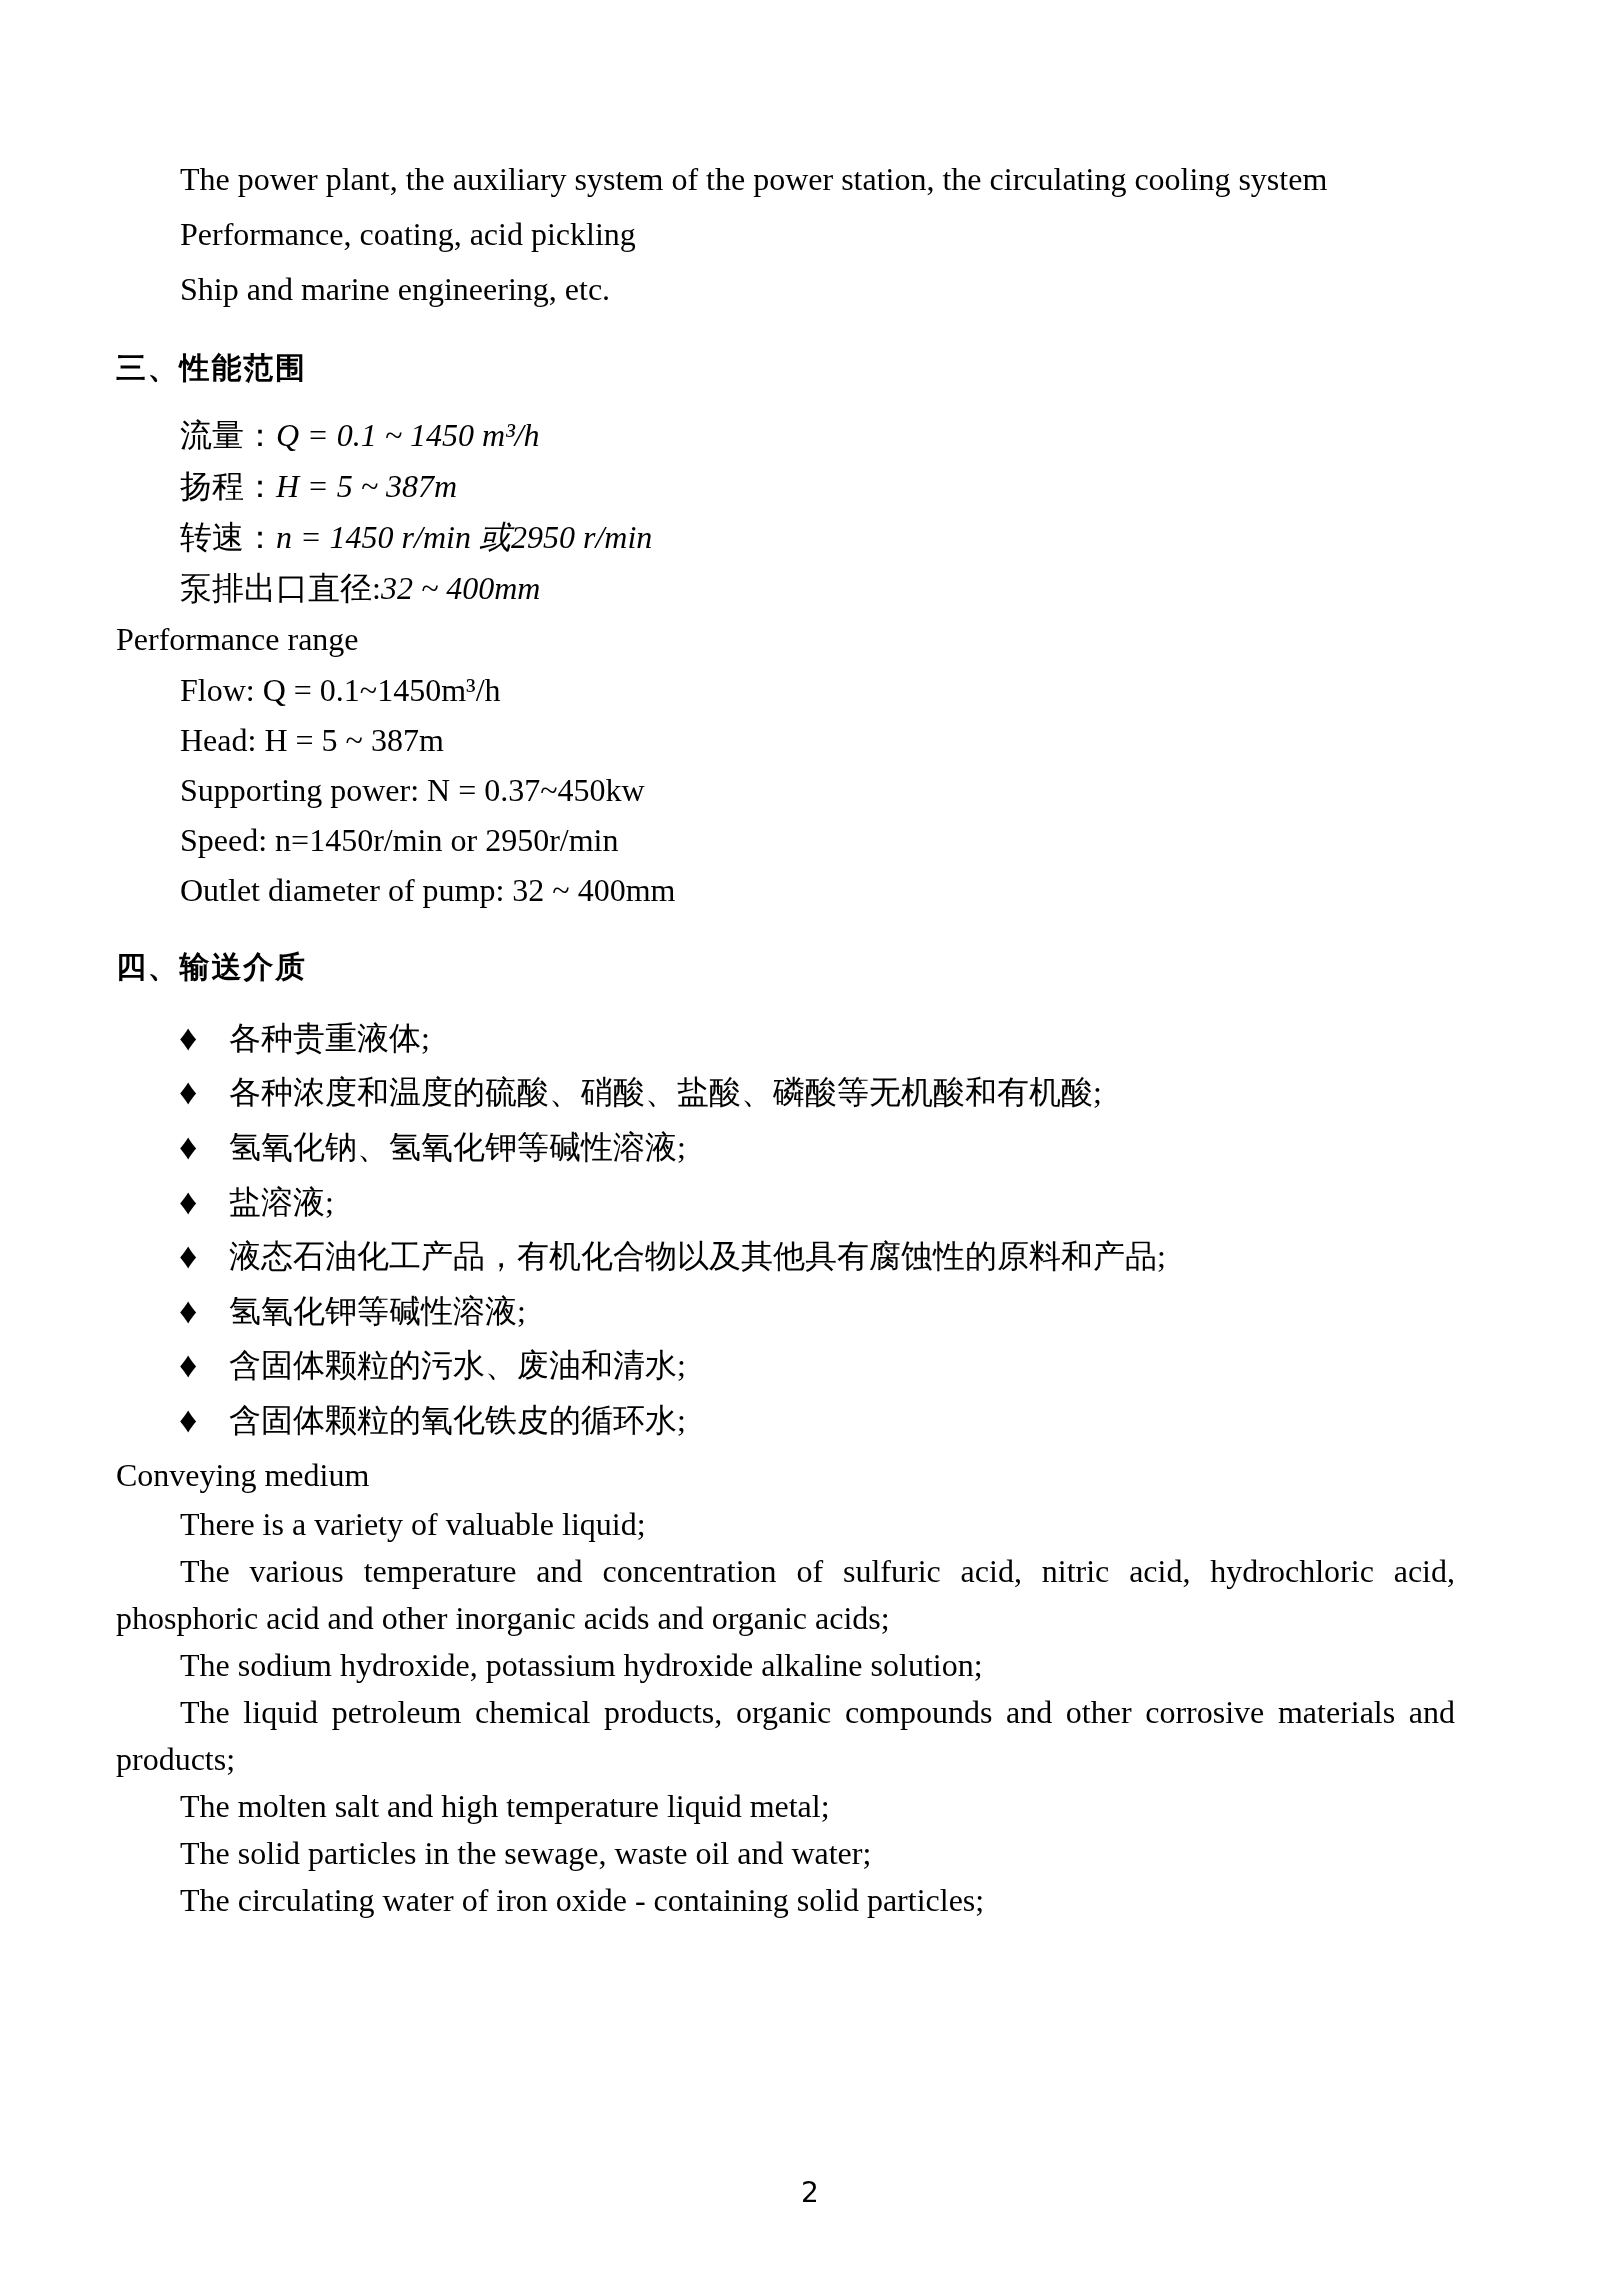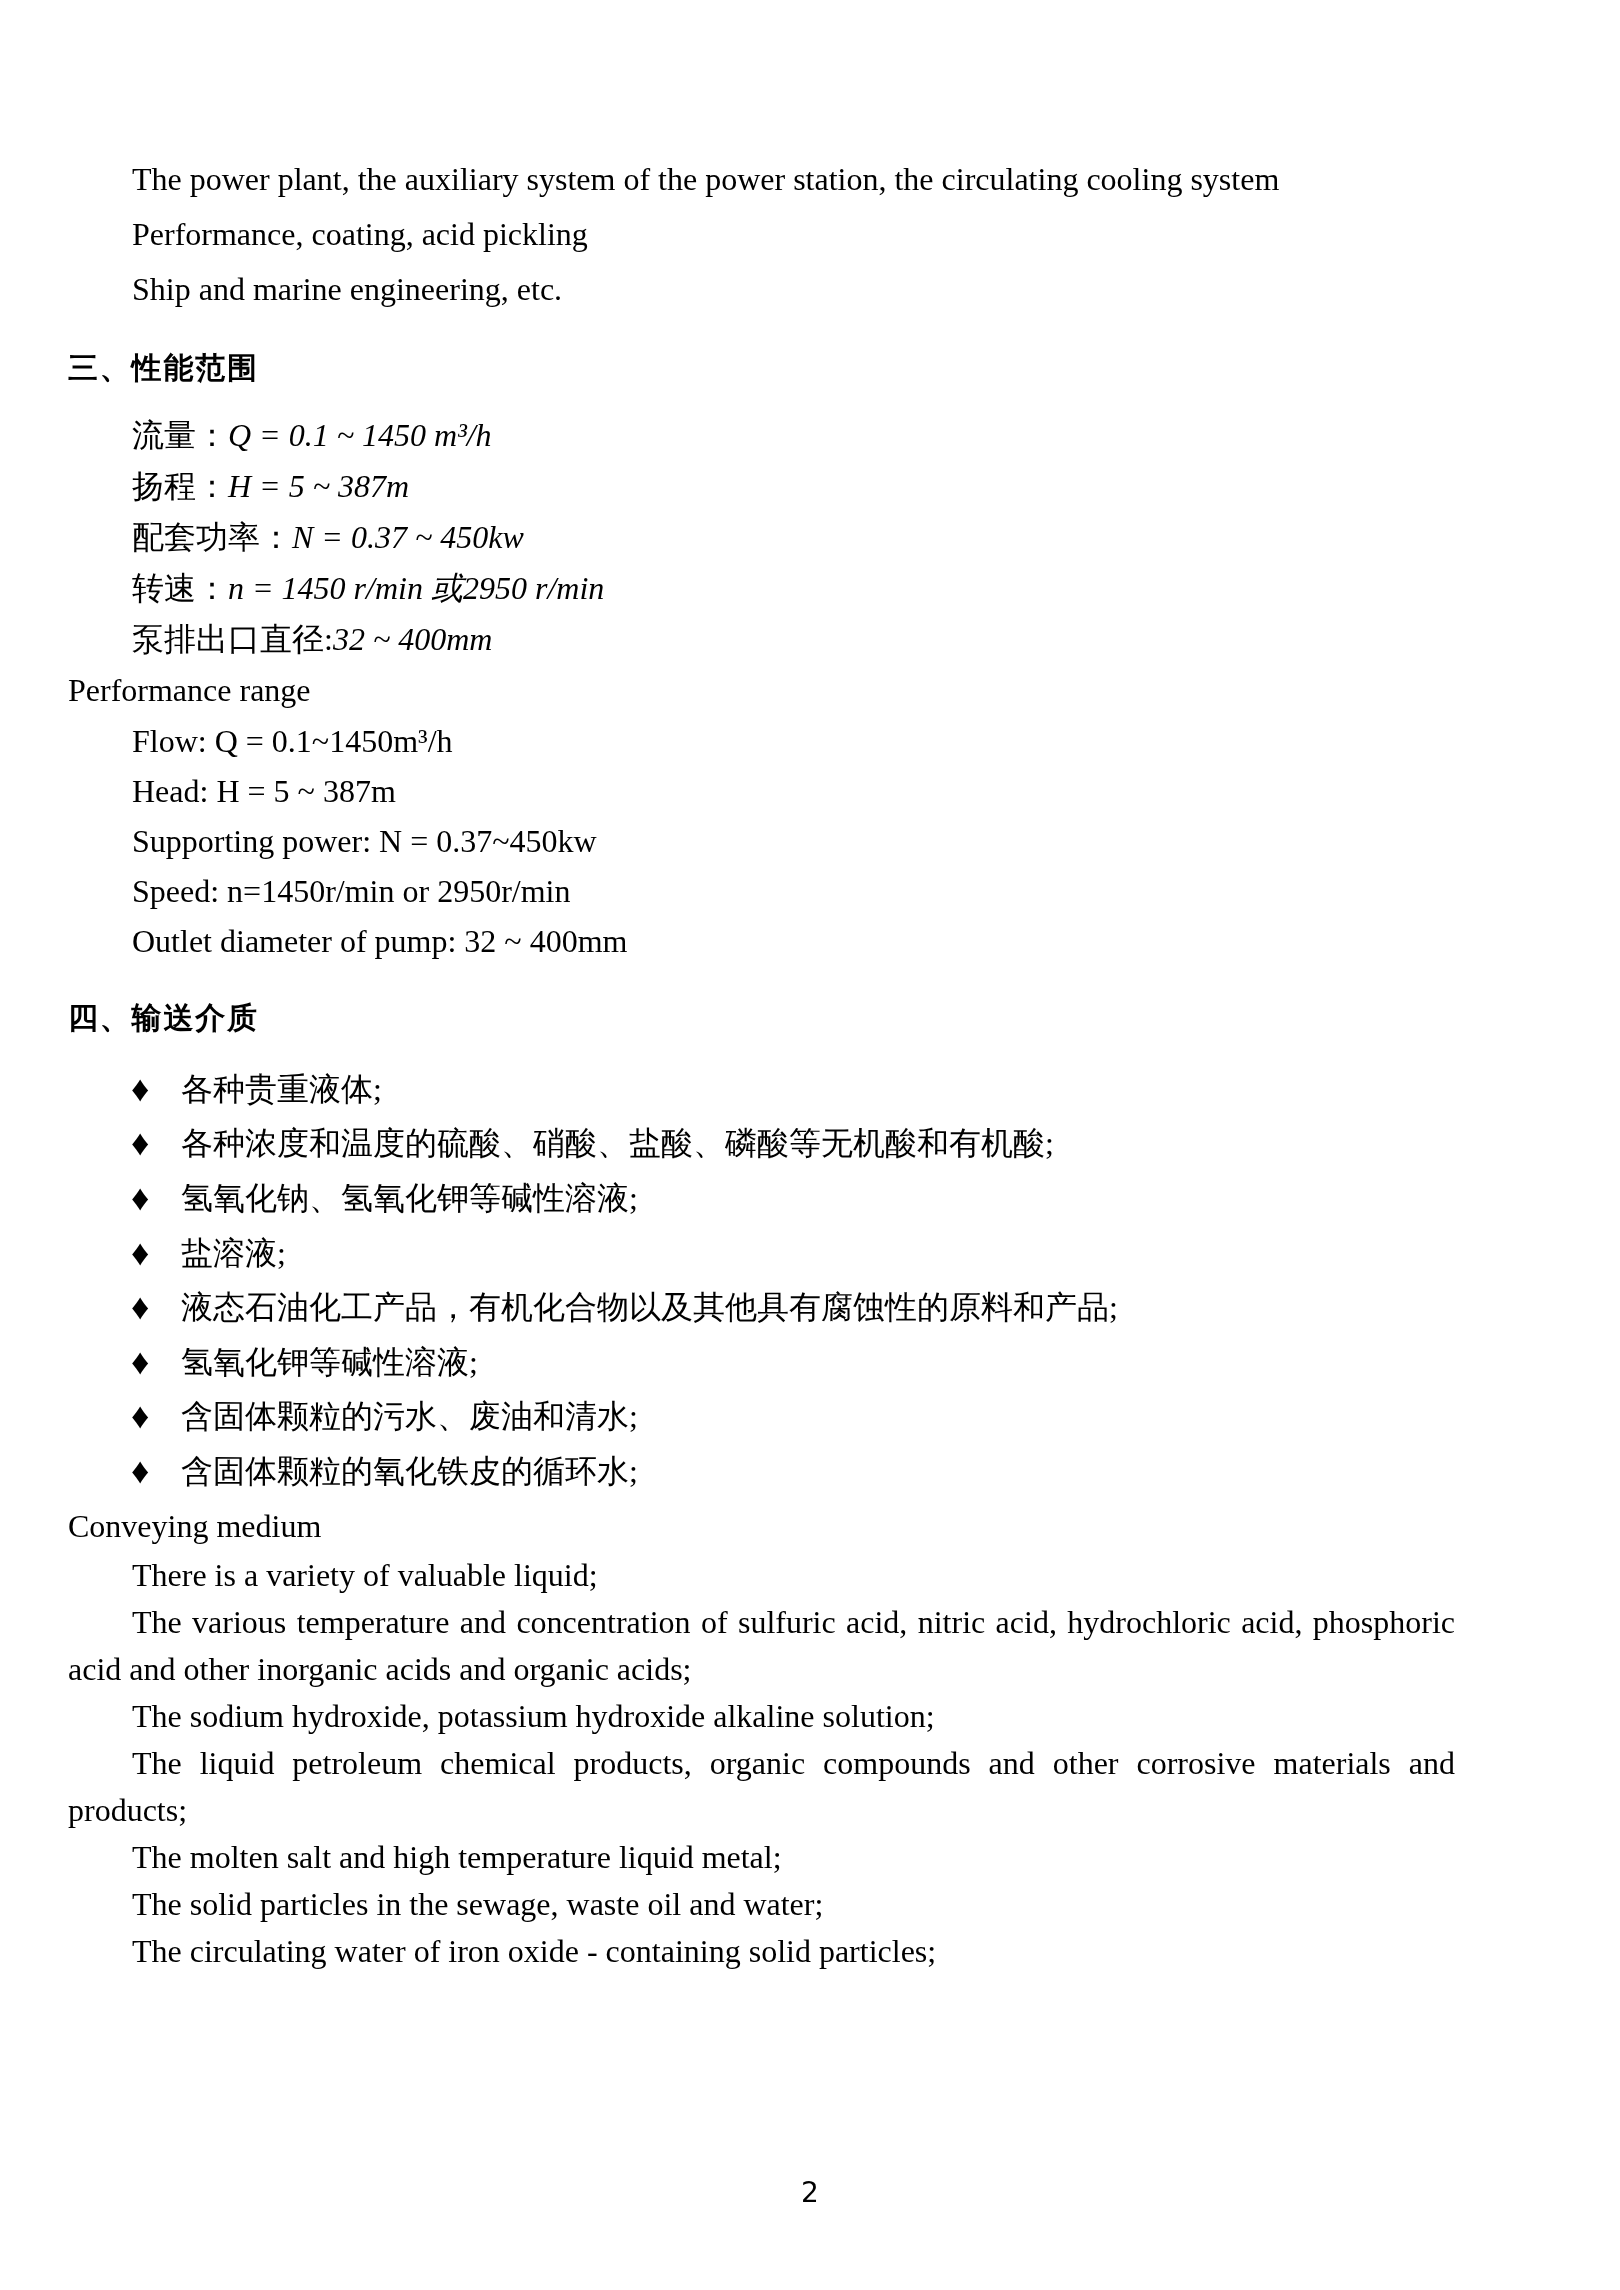--- a/index.html
+++ b/index.html
@@ -9,21 +9,21 @@
   }
   .page {
     position: relative;
     width: 1620px;
     height: 2291px;
     background: #ffffff;
     color: #000000;
     font-family: "Liberation Serif", serif;
     font-size: 32px;
     box-sizing: border-box;
-    padding: 152px 165px 0 68px;
+    padding: 152px 165px 0 116px;
     overflow: hidden;
   }
   p { margin: 0; }
 
   .intro p {
     line-height: 55px;
     text-indent: 64px;
   }
 
   h2.cn-heading {
@@ -100,21 +100,20 @@
     <p>The power plant, the auxiliary system of the power station, the circulating cooling system</p>
     <p>Performance, coating, acid pickling</p>
     <p>Ship and marine engineering, etc.</p>
   </div>
 
   <h2 class="cn-heading">三、性能范围</h2>
 
   <div class="cn-specs">
     <p><span class="spec-label">流量：</span><span class="spec-value">Q = 0.1 ~ 1450 m³/h</span></p>
     <p><span class="spec-label">扬程：</span><span class="spec-value">H = 5 ~ 387m</span></p>
-    <p><span class="spec-label">配套功率：</span><span class="spec-value">N = 0.37 ~ 450kw</span></p>
     <p><span class="spec-label">转速：</span><span class="spec-value">n = 1450 r/min 或2950 r/min</span></p>
     <p><span class="spec-label">泵排出口直径:</span><span class="spec-value">32 ~ 400mm</span></p>
   </div>
 
   <p class="en-heading">Performance range</p>
 
   <div class="en-specs">
     <p>Flow: Q = 0.1~1450m³/h</p>
     <p>Head: H = 5 ~ 387m</p>
     <p>Supporting power: N = 0.37~450kw</p>

